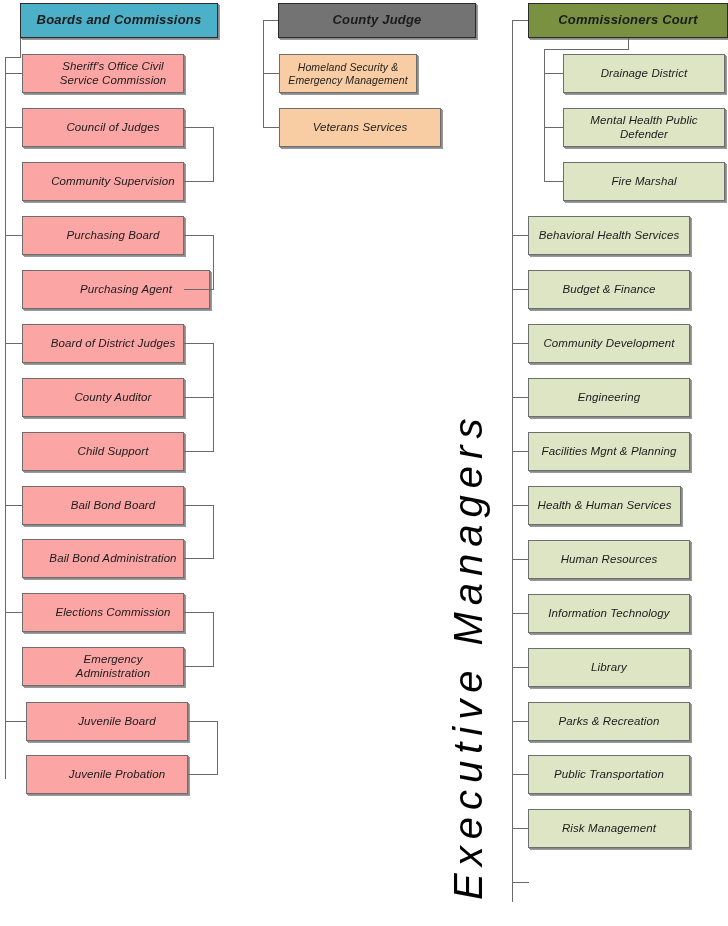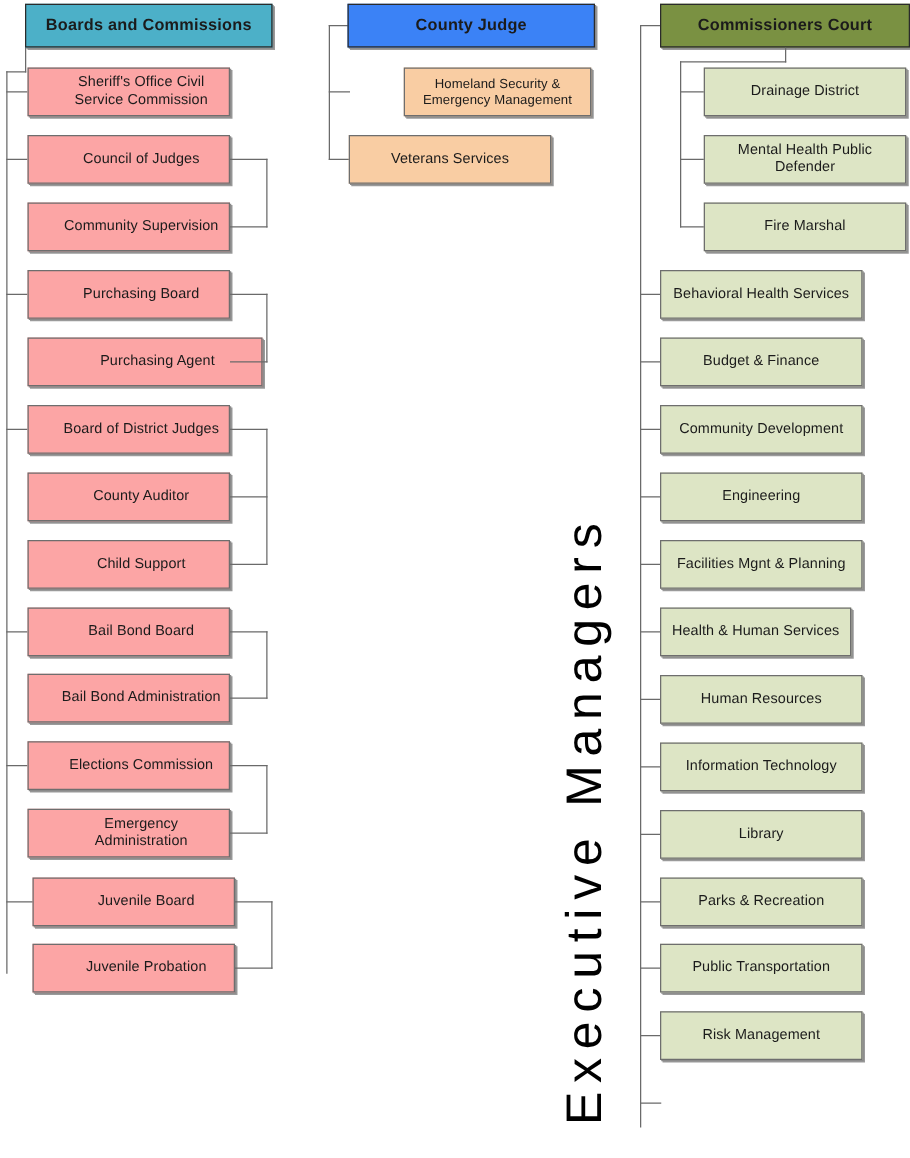--- a/index.html
+++ b/index.html
@@ -6,20 +6,21 @@
   body{
     font-family:"Liberation Sans", sans-serif;
     -webkit-font-smoothing:antialiased;
   }
   #chart{
     position:relative;
     width:728px;
     height:926px;
     overflow:hidden;
     background:#ffffff;
+    font-style:italic;
   }
 
   
   .node{
     position:absolute;
     box-sizing:border-box;
     display:flex;
     align-items:center;
     justify-content:center;
     text-align:center;
@@ -33,21 +34,21 @@
   }
   .node.header{
     font-weight:bold;
     font-size:13px;
     letter-spacing:0.2px;
   }
 
   
   .c-blue-hdr{ background:#4cb0c8; border-color:#2b2b2b; }
   .c-blue{ background:#fca5a5; border-color:#6e6e6e;padding-left:24px; }
-  .c-orange-hdr{ background:#3b82f6; border-color:#2b2b2b; }
+  .c-orange-hdr{ background:#737373; border-color:#2b2b2b; }
   .c-orange{ background:#f9cda3; border-color:#6e6e6e; }
   .c-green-hdr{ background:#7a9142; border-color:#2b2b2b; }
   .c-green{ background:#dde5c5; border-color:#6e6e6e; }
 
   
   .ln{
     position:absolute;
     background:#6a6a6a;
   }
   .ln.h{ height:1px; }
@@ -131,21 +132,21 @@
   <div class="ln h" style="left:188px; top:721px; width:30px;"></div>
   <div class="ln v" style="left:217px; top:721px; height:54px;"></div>
   <div class="ln h" style="left:188px; top:774px; width:30px;"></div>
 
   <div class="ln v" style="left:263px; top:20px; height:108px;"></div>
   <div class="ln h" style="left:263px; top:20px; width:16px;"></div>
 
   <div class="node header c-orange-hdr" style="left:278px; top:3px; width:198px; height:35px;">County Judge</div>
 
   <div class="ln h" style="left:263px; top:73px; width:17px;"></div>
-  <div class="node c-orange" style="left:279px; top:54px; width:150px; height:39px; font-size:10.5px;margin-left:44px;">Homeland Security &amp; Emergency Management</div>
+  <div class="node c-orange" style="left:279px; top:54px; width:138px; height:39px; font-size:10.5px;">Homeland Security &amp; Emergency Management</div>
 
   <div class="ln h" style="left:263px; top:127px; width:17px;"></div>
   <div class="node c-orange" style="left:279px; top:108px; width:162px; height:39px;">Veterans Services</div>
 
   <div class="ln h" style="left:512px; top:20px; width:17px;"></div>
 
   <div class="node header c-green-hdr" style="left:528px; top:3px; width:200px; height:35px;">Commissioners Court</div>
 
   <div class="ln v" style="left:628px; top:38px; height:12px;"></div>
   <div class="ln h" style="left:544px; top:49px; width:85px;"></div>

